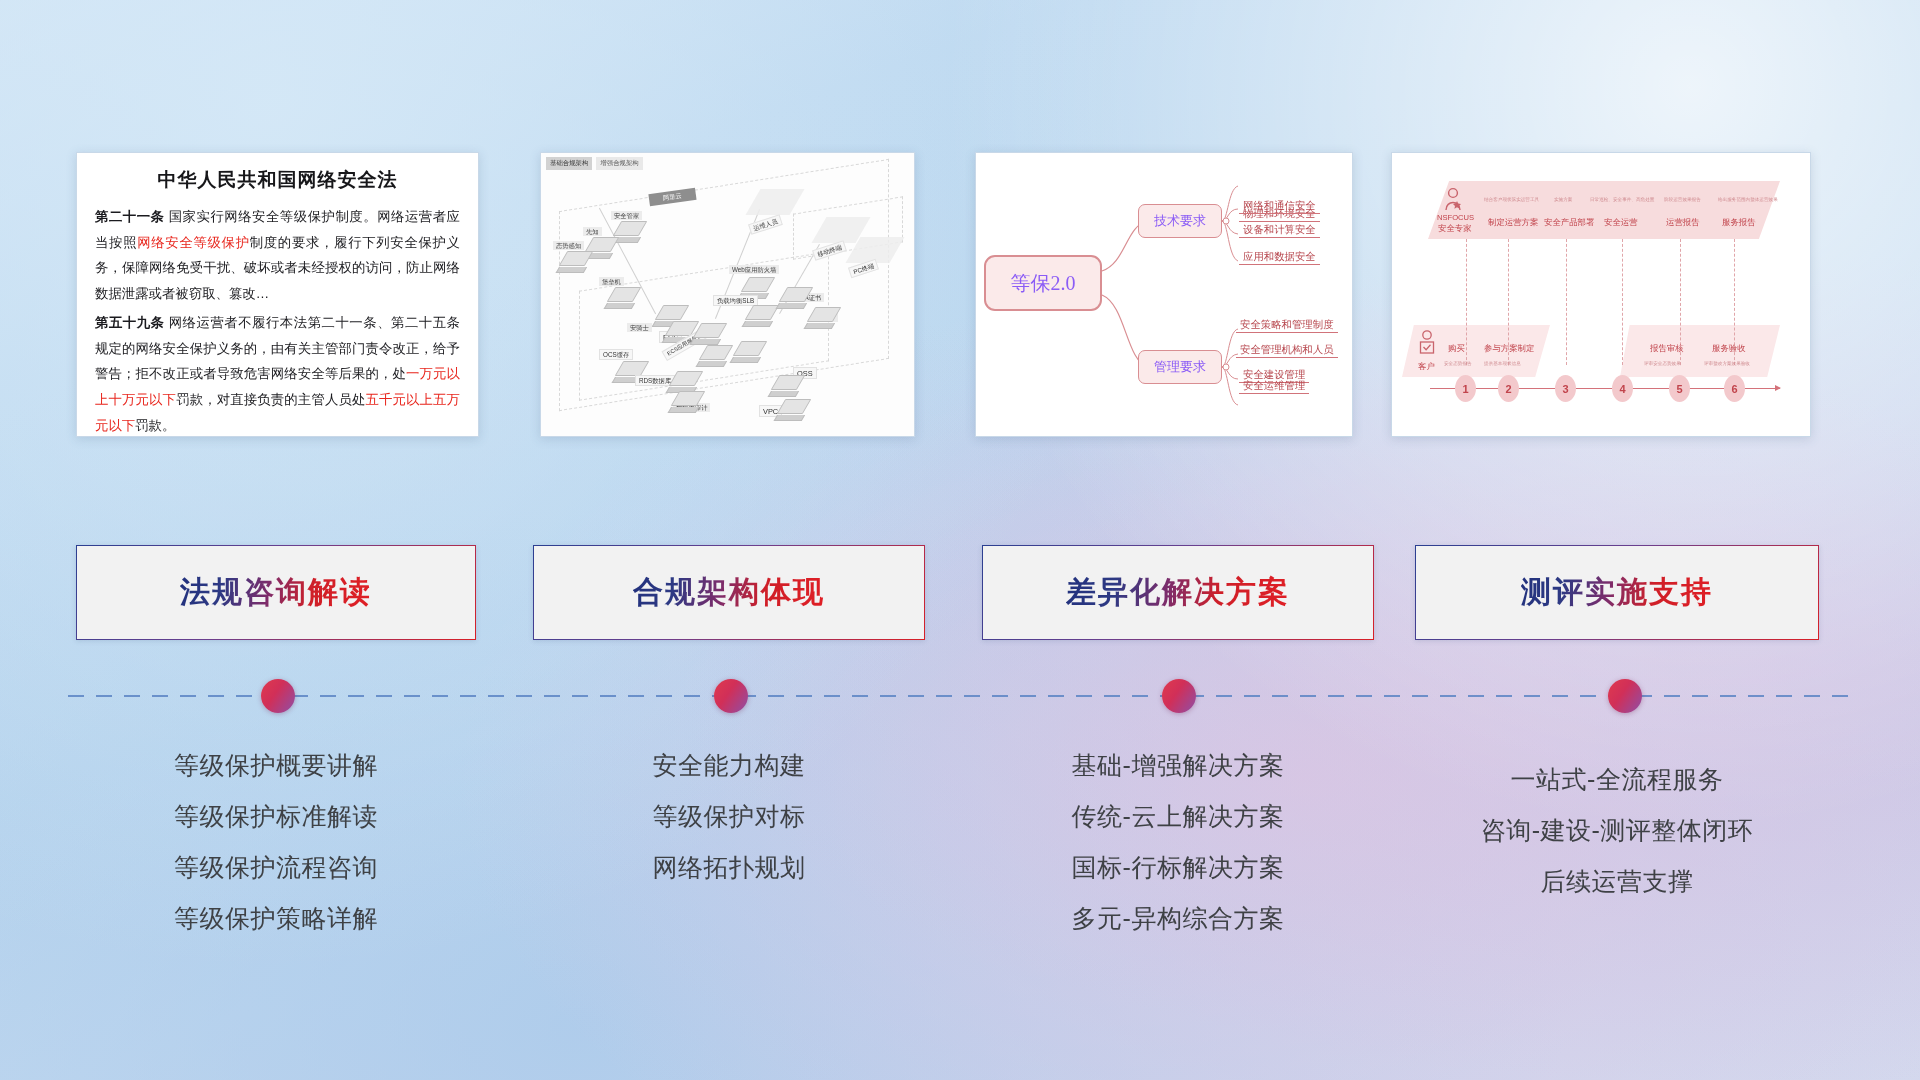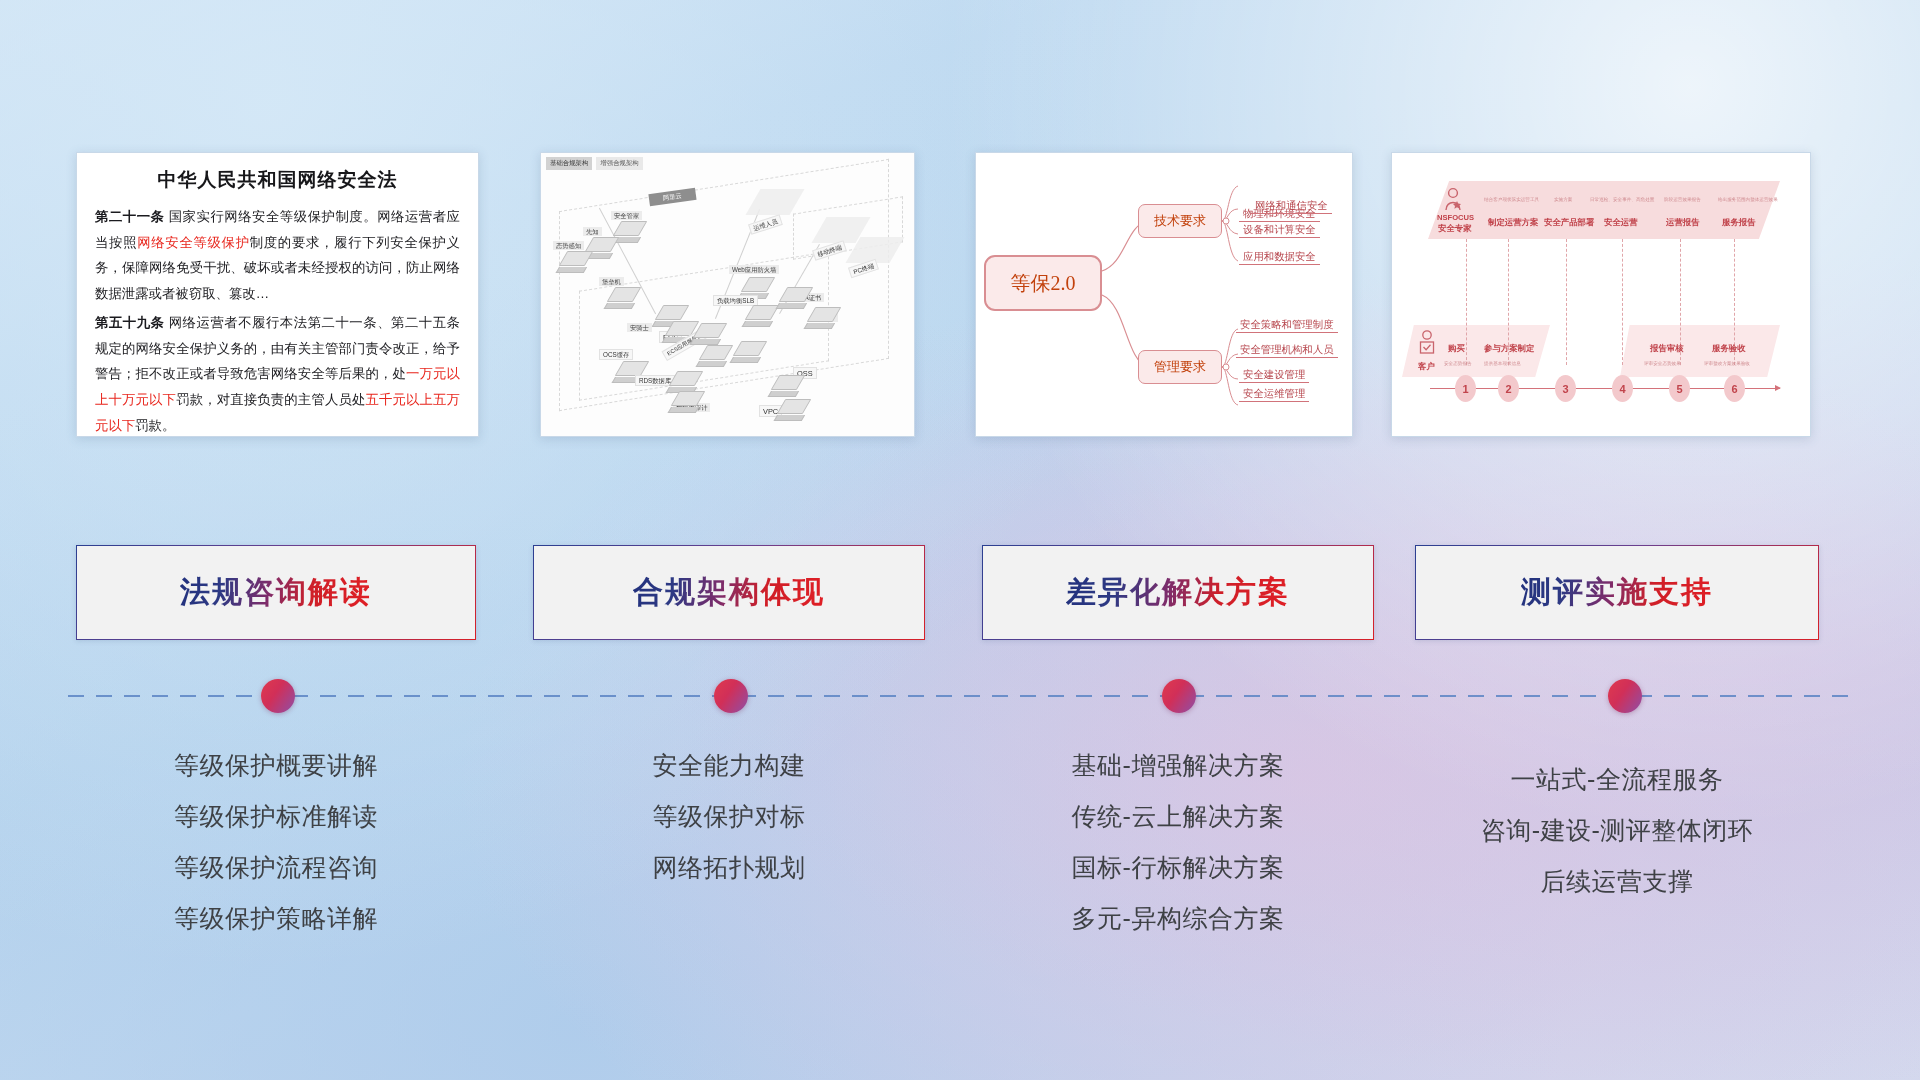--- a/index.html
+++ b/index.html
@@ -70,39 +70,39 @@
   }
   .dashbox {
     position:absolute; border:1px dashed #d8d8d8;
   }
   .vline { position:absolute; background:#d0d0d0; }
 
   
   .mind { position:relative; width:100%; height:100%; background:#fff; padding:6px; }
   .mnode {
     position:absolute; border:1.4px solid #d98e92; background:#fbeaea;
-    color:#c2410c; font-family:"Liberation Serif","DejaVu Serif",serif;
+    color:#8b5cf6; font-family:"Liberation Serif","DejaVu Serif",serif;
     display:flex; align-items:center; justify-content:center; border-radius:7px;
   }
   .mroot { left:8px; top:102px; width:118px; height:56px; font-size:20px; border-radius:11px; border-width:2px; }
   .mbr   { width:84px; height:34px; font-size:13px; }
   .mleaf {
     position:absolute; font-size:10.4px; color:#b7474e; white-space:nowrap;
     font-family:"Liberation Serif","DejaVu Serif",serif;
     border-bottom:1.6px solid #d1737a; padding:0 4px 1px 4px; line-height:1.25;
   }
   .mconn { position:absolute; }
 
   
   .nsf { position:relative; width:100%; height:100%; background:#fff; }
   .band {
     position:absolute; background:#f7dcdd;
   }
   .bandL { background:#fbe8e9; }
-  .nsf .t-big { position:absolute; font-size:8.4px; font-weight:bold; color:#c1444c; white-space:nowrap; }
+  .nsf .t-big { position:absolute; font-size:8.4px; font-weight:normal; color:#c1444c; white-space:nowrap; }
   .nsf .t-sm  { position:absolute; font-size:4.6px; color:#cf8b90; white-space:nowrap; }
   .axis { position:absolute; left:38px; top:235px; width:350px; height:1.4px; background:#d4727a; }
   .axis::after{
     content:""; position:absolute; right:-1px; top:-3px; border-left:6px solid #d4727a;
     border-top:3.5px solid transparent; border-bottom:3.5px solid transparent;
   }
   .step {
     position:absolute; width:21px; height:27px; border-radius:50%;
     background:#f3c9cc; color:#c1444c; font-size:11px; font-weight:bold;
     display:flex; align-items:center; justify-content:center; top:222px;
@@ -286,28 +286,28 @@
           <path d="M246 214 C 252 214, 252 226, 262 226" stroke="#d98e92" stroke-width="1" fill="none"></path>
           <path d="M246 214 C 252 214, 252 250, 262 252" stroke="#d98e92" stroke-width="1" fill="none"></path>
           <circle cx="250" cy="68" r="3" fill="#fff" stroke="#d98e92" stroke-width="1"></circle>
           <circle cx="250" cy="214" r="3" fill="#fff" stroke="#d98e92" stroke-width="1"></circle>
         </svg>
 
         <div class="mnode mbr" style="left:162px;top:51px;">技术要求</div>
         <div class="mnode mbr" style="left:162px;top:197px;">管理要求</div>
 
         <div class="mleaf" style="left:263px;top:22px;margin-top:32px;">物理和环境安全</div>
-        <div class="mleaf" style="left:275px;top:46px;">网络和通信安全</div>
+        <div class="mleaf" style="left:263px;top:46px;">网络和通信安全</div>
         <div class="mleaf" style="left:263px;top:70px;">设备和计算安全</div>
         <div class="mleaf" style="left:263px;top:97px;">应用和数据安全</div>
 
         <div class="mleaf" style="left:260px;top:165px;">安全策略和管理制度</div>
         <div class="mleaf" style="left:260px;top:190px;">安全管理机构和人员</div>
         <div class="mleaf" style="left:263px;top:215px;">安全建设管理</div>
-        <div class="mleaf" style="left:263px;top:234px;">安全运维管理</div>
+        <div class="mleaf" style="left:263px;top:226px;">安全运维管理</div>
       </div>
     </div>
 
     <div class="card c4">
       <div class="nsf">
 
         <div class="band" style="left:36px;top:28px;width:352px;height:58px;clip-path:polygon(6% 0,100% 0,94% 100%,0 100%);"></div>
         <div class="band bandL" style="left:10px;top:172px;width:148px;height:52px;clip-path:polygon(8% 0,100% 0,90% 100%,0 100%);"></div>
         <div class="band bandL" style="left:228px;top:172px;width:160px;height:52px;clip-path:polygon(6% 0,100% 0,92% 100%,0 100%);"></div>
 

